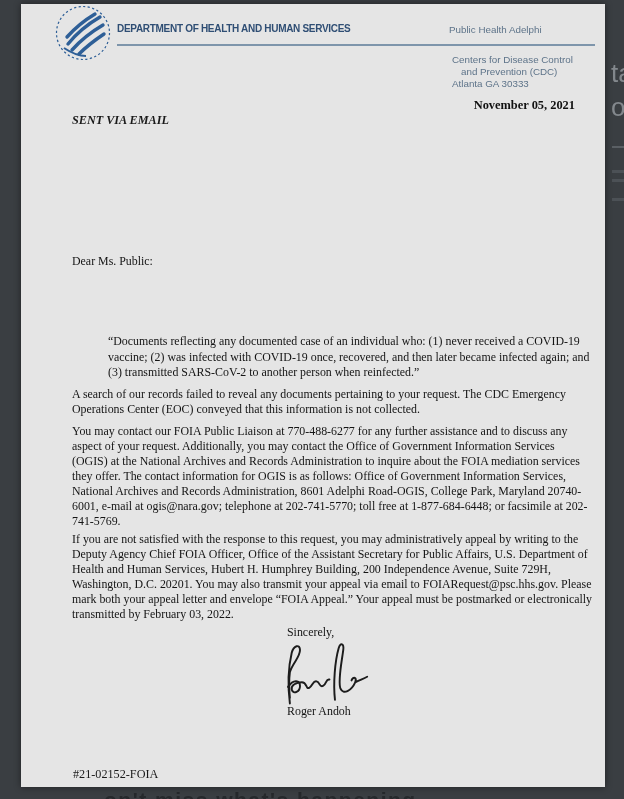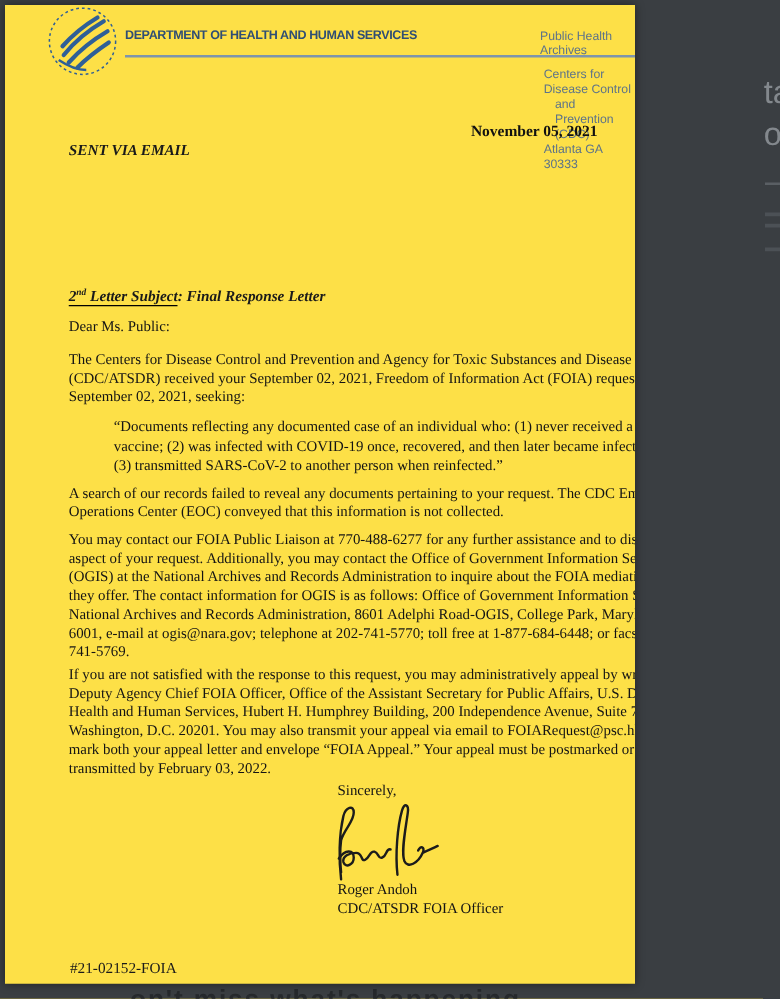--- a/index.html
+++ b/index.html
@@ -20,22 +20,22 @@
     color:#83888d; font-size:26px; line-height:26px;
   }
   .frag1 { left:611px; top:60px; }
   .frag2 { left:611px; top:94px; }
   .frag-line { position:absolute; left:612px; top:146px; width:12px; height:2px; background:#5a5f64; }
   .frag-bar  { position:absolute; left:612px; width:12px; height:3px; background:#4c5156; }
   .fb1 { top:170px; } .fb2 { top:179px; } .fb3 { top:198px; }
 
   
   .paper {
-    position:absolute; left:4px; top:4px; width:504px; height:783px;
-    background:#fde047; box-shadow:0 0 7px rgba(0,0,0,0.45);
+    position:absolute; left:21px; top:4px; width:584px; height:783px;
+    background:#e5e5e5; box-shadow:0 0 7px rgba(0,0,0,0.45);
     color:#1a1a1a; overflow:hidden;
   }
   .abs { position:absolute; }
 
   
   .seal { left:33px; top:0px; width:58px; height:60px; }
   .dept {
     left:96px; top:19px;
     font-family:"Liberation Sans", sans-serif; font-weight:bold;
     font-size:10px; letter-spacing:-0.3px; color:#2f4e74; white-space:nowrap;
@@ -95,49 +95,46 @@
       <g fill="none" stroke="#2e5f97" stroke-width="3.4" stroke-linecap="round">
         <path d="M14,40 C22,30 34,20 46,13"></path>
         <path d="M13,33 C21,24 31,16 41,10"></path>
         <path d="M18,46 C26,37 37,28 49,21"></path>
         <path d="M25,50 C32,43 41,36 50,30"></path>
       </g>
       <path d="M10,44 C16,48 24,52 32,52" fill="none" stroke="#2e5f97" stroke-width="2"></path>
     </svg>
   </div>
   <div class="abs dept">DEPARTMENT OF HEALTH AND HUMAN SERVICES</div>
-  <div class="abs phs">Public Health Archives</div>
+  <div class="abs phs">Public Health Adelphi</div>
   <div class="abs rule"></div>
   <div class="abs cdc">
     <div>Centers for Disease Control</div>
     <div class="indent">and Prevention (CDC)</div>
     <div>Atlanta GA 30333</div>
   </div>
   <div class="abs date">November 05, 2021</div>
 
   <div class="abs sent">SENT VIA EMAIL</div>
 
-  <div class="abs subject"><span class="u"><span>2</span><sup>nd</sup><span> Letter Subject</span></span><span>: Final Response Letter</span></div>
 
   <div class="abs salut bodytxt">Dear Ms. Public:</div>
-  <div class="abs p-intro bodytxt">The Centers for Disease Control and Prevention and Agency for Toxic Substances and Disease Registry (CDC/ATSDR) received your September 02, 2021, Freedom of Information Act (FOIA) request on September 02, 2021, seeking:</div>
   <div class="abs p-quote bodytxt">“Documents reflecting any documented case of an individual who: (1) never received a COVID-19 vaccine; (2) was infected with COVID-19 once, recovered, and then later became infected again; and (3) transmitted SARS-CoV-2 to another person when reinfected.”</div>
   <div class="abs p-search bodytxt">A search of our records failed to reveal any documents pertaining to your request. The CDC Emergency Operations Center (EOC) conveyed that this information is not collected.</div>
   <div class="abs p-contact bodytxt">You may contact our FOIA Public Liaison at 770-488-6277 for any further assistance and to discuss any aspect of your request.  Additionally, you may contact the Office of Government Information Services (OGIS) at the National Archives and Records Administration to inquire about the FOIA mediation services they offer. The contact information for OGIS is as follows: Office of Government Information Services, National Archives and Records Administration, 8601 Adelphi Road-OGIS, College Park, Maryland 20740-6001, e-mail at ogis@nara.gov; telephone at 202-741-5770; toll free at 1-877-684-6448; or facsimile at 202-741-5769.</div>
   <div class="abs p-appeal bodytxt">If you are not satisfied with the response to this request, you may administratively appeal by writing to the Deputy Agency Chief FOIA Officer, Office of the Assistant Secretary for Public Affairs, U.S. Department of Health and Human Services, Hubert H. Humphrey Building, 200 Independence Avenue, Suite 729H, Washington, D.C.  20201. You may also transmit your appeal via email to FOIARequest@psc.hhs.gov. Please mark both your appeal letter and envelope “FOIA Appeal.” Your appeal must be postmarked or electronically transmitted by February 03, 2022.</div>
 
   <div class="abs closing bodytxt">Sincerely,</div>
   <div class="abs sig">
     <svg width="92" height="68" viewBox="0 0 100 72">
       <g fill="none" stroke="#1c1c1c" stroke-width="2.1" stroke-linecap="round">
         <path d="M14,68 C12,52 12,30 16,13 C18,5 25,3 25,10 C25,18 17,24 14,34 C13,42 13,52 14,62"></path>
         <path d="M12,50 C18,41 25,43 25,49 C25,55 18,59 16,53 C15,48 21,45 27,45 C33,45 31,53 35,51 C39,49 39,43 43,44 C47,45 46,51 50,49 C54,47 53,41 57,42"></path>
         <path d="M63,64 C61,46 63,22 67,8 C69,1 73,3 72,10 C70,25 66,44 69,52 C72,59 81,54 85,45 C87,40 83,38 81,43 M85,45 C89,43 94,41 98,39"></path>
       </g>
     </svg>
   </div>
   <div class="abs signer bodytxt">
     <div>Roger Andoh</div>
-    <div>CDC/ATSDR FOIA Officer</div>
   </div>
 
   <div class="abs refnum">#21-02152-FOIA</div>
 </div>
 
 </body></html>

